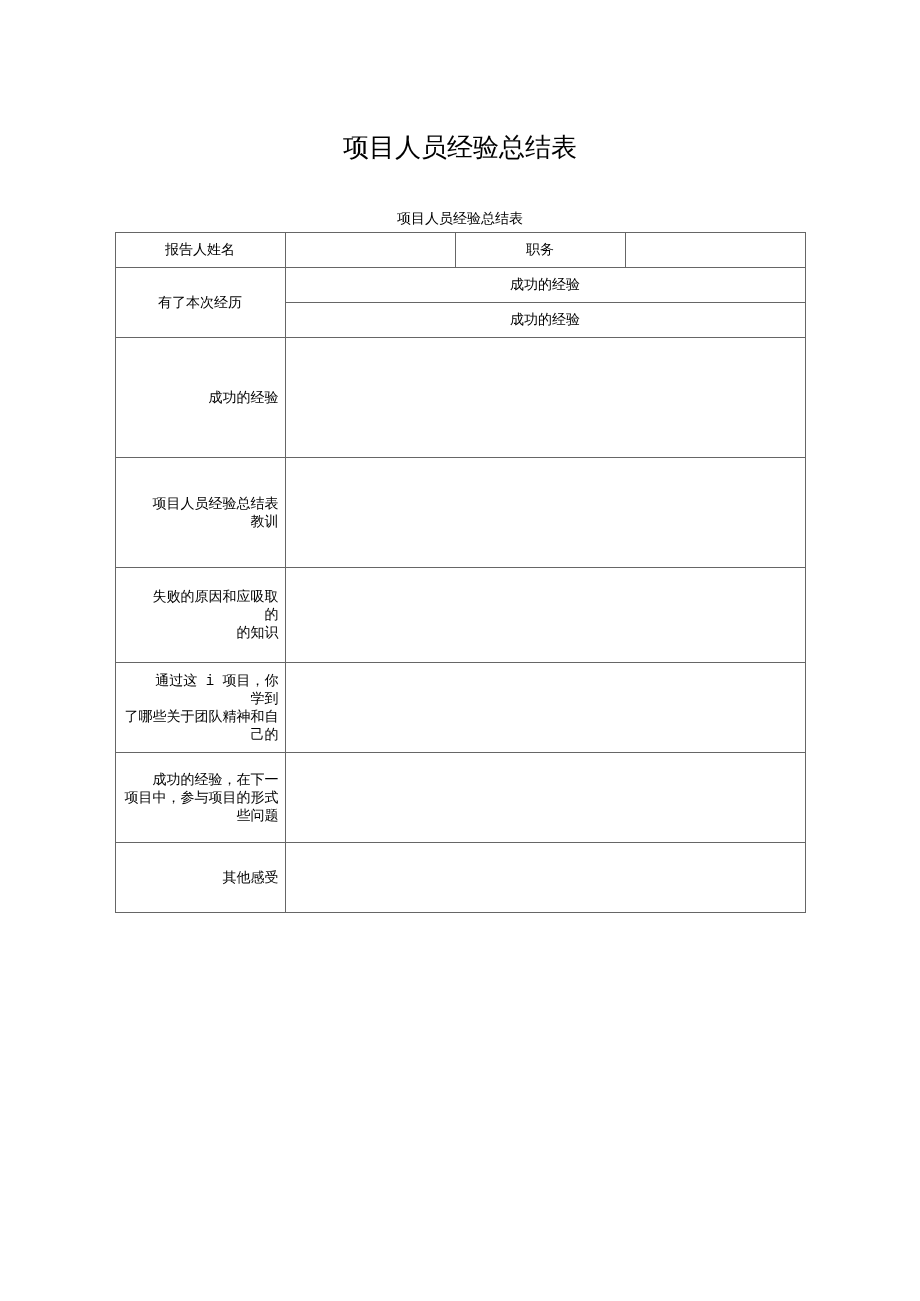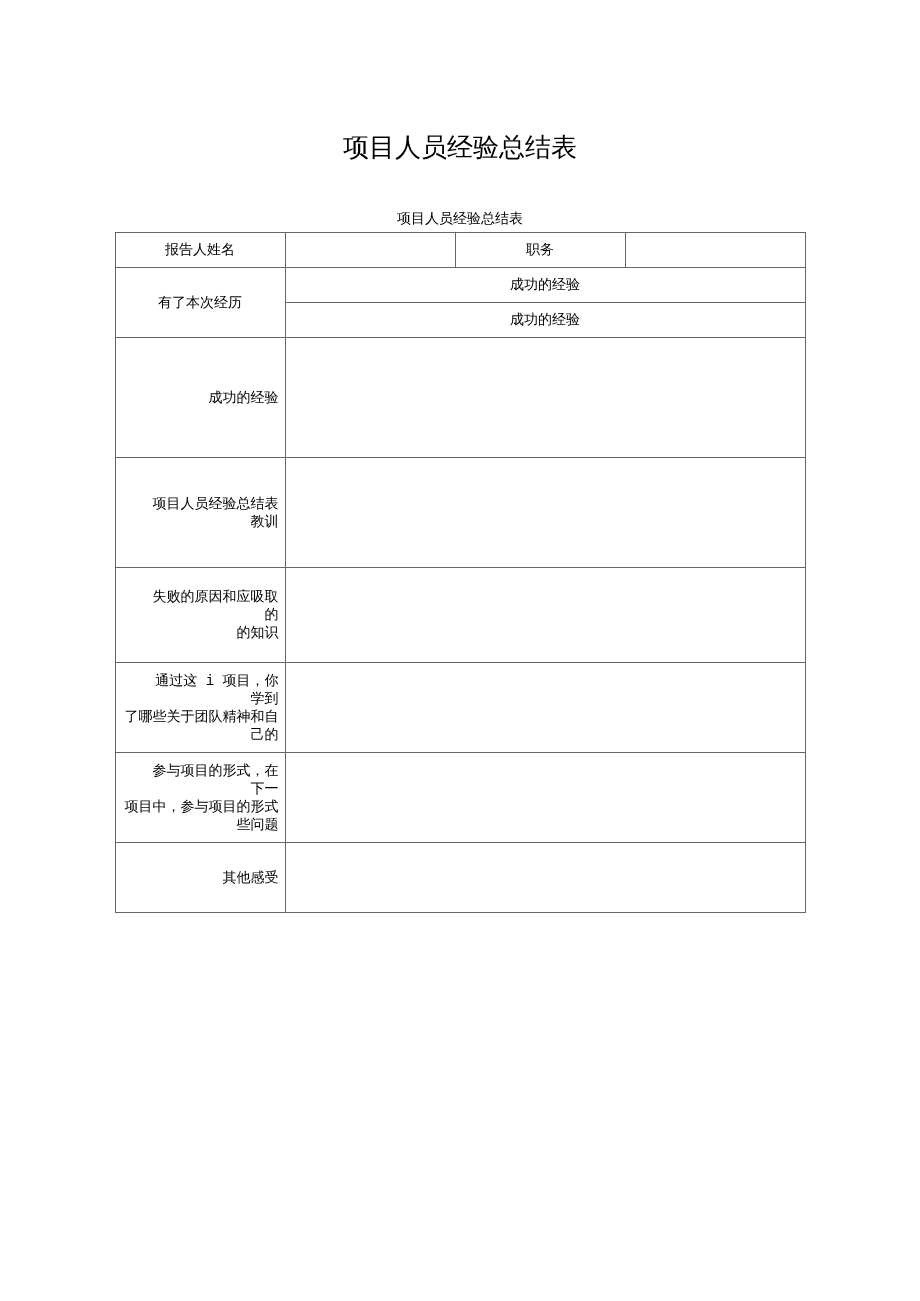--- a/index.html
+++ b/index.html
@@ -114,21 +114,21 @@
     <tr class="row-h-team">
       <td class="label-cell">
         <span class="indent">通过这 i 项目，你学到</span>
         <span class="noindent">了哪些关于团队精神和自</span>
         <span class="noindent">己的</span>
       </td>
       <td colspan="3"></td>
     </tr>
     <tr class="row-h-next">
       <td class="label-cell">
-        <span class="indent">参与项目的形式，在下一</span>
+        <span class="indent">成功的经验，在下一</span>
         <span class="noindent">项目中，参与项目的形式</span>
         <span class="noindent">些问题</span>
       </td>
       <td colspan="3"></td>
     </tr>
     <tr class="row-h-other">
       <td class="label-cell">
         <span class="indent">其他感受</span>
       </td>
       <td colspan="3"></td>

